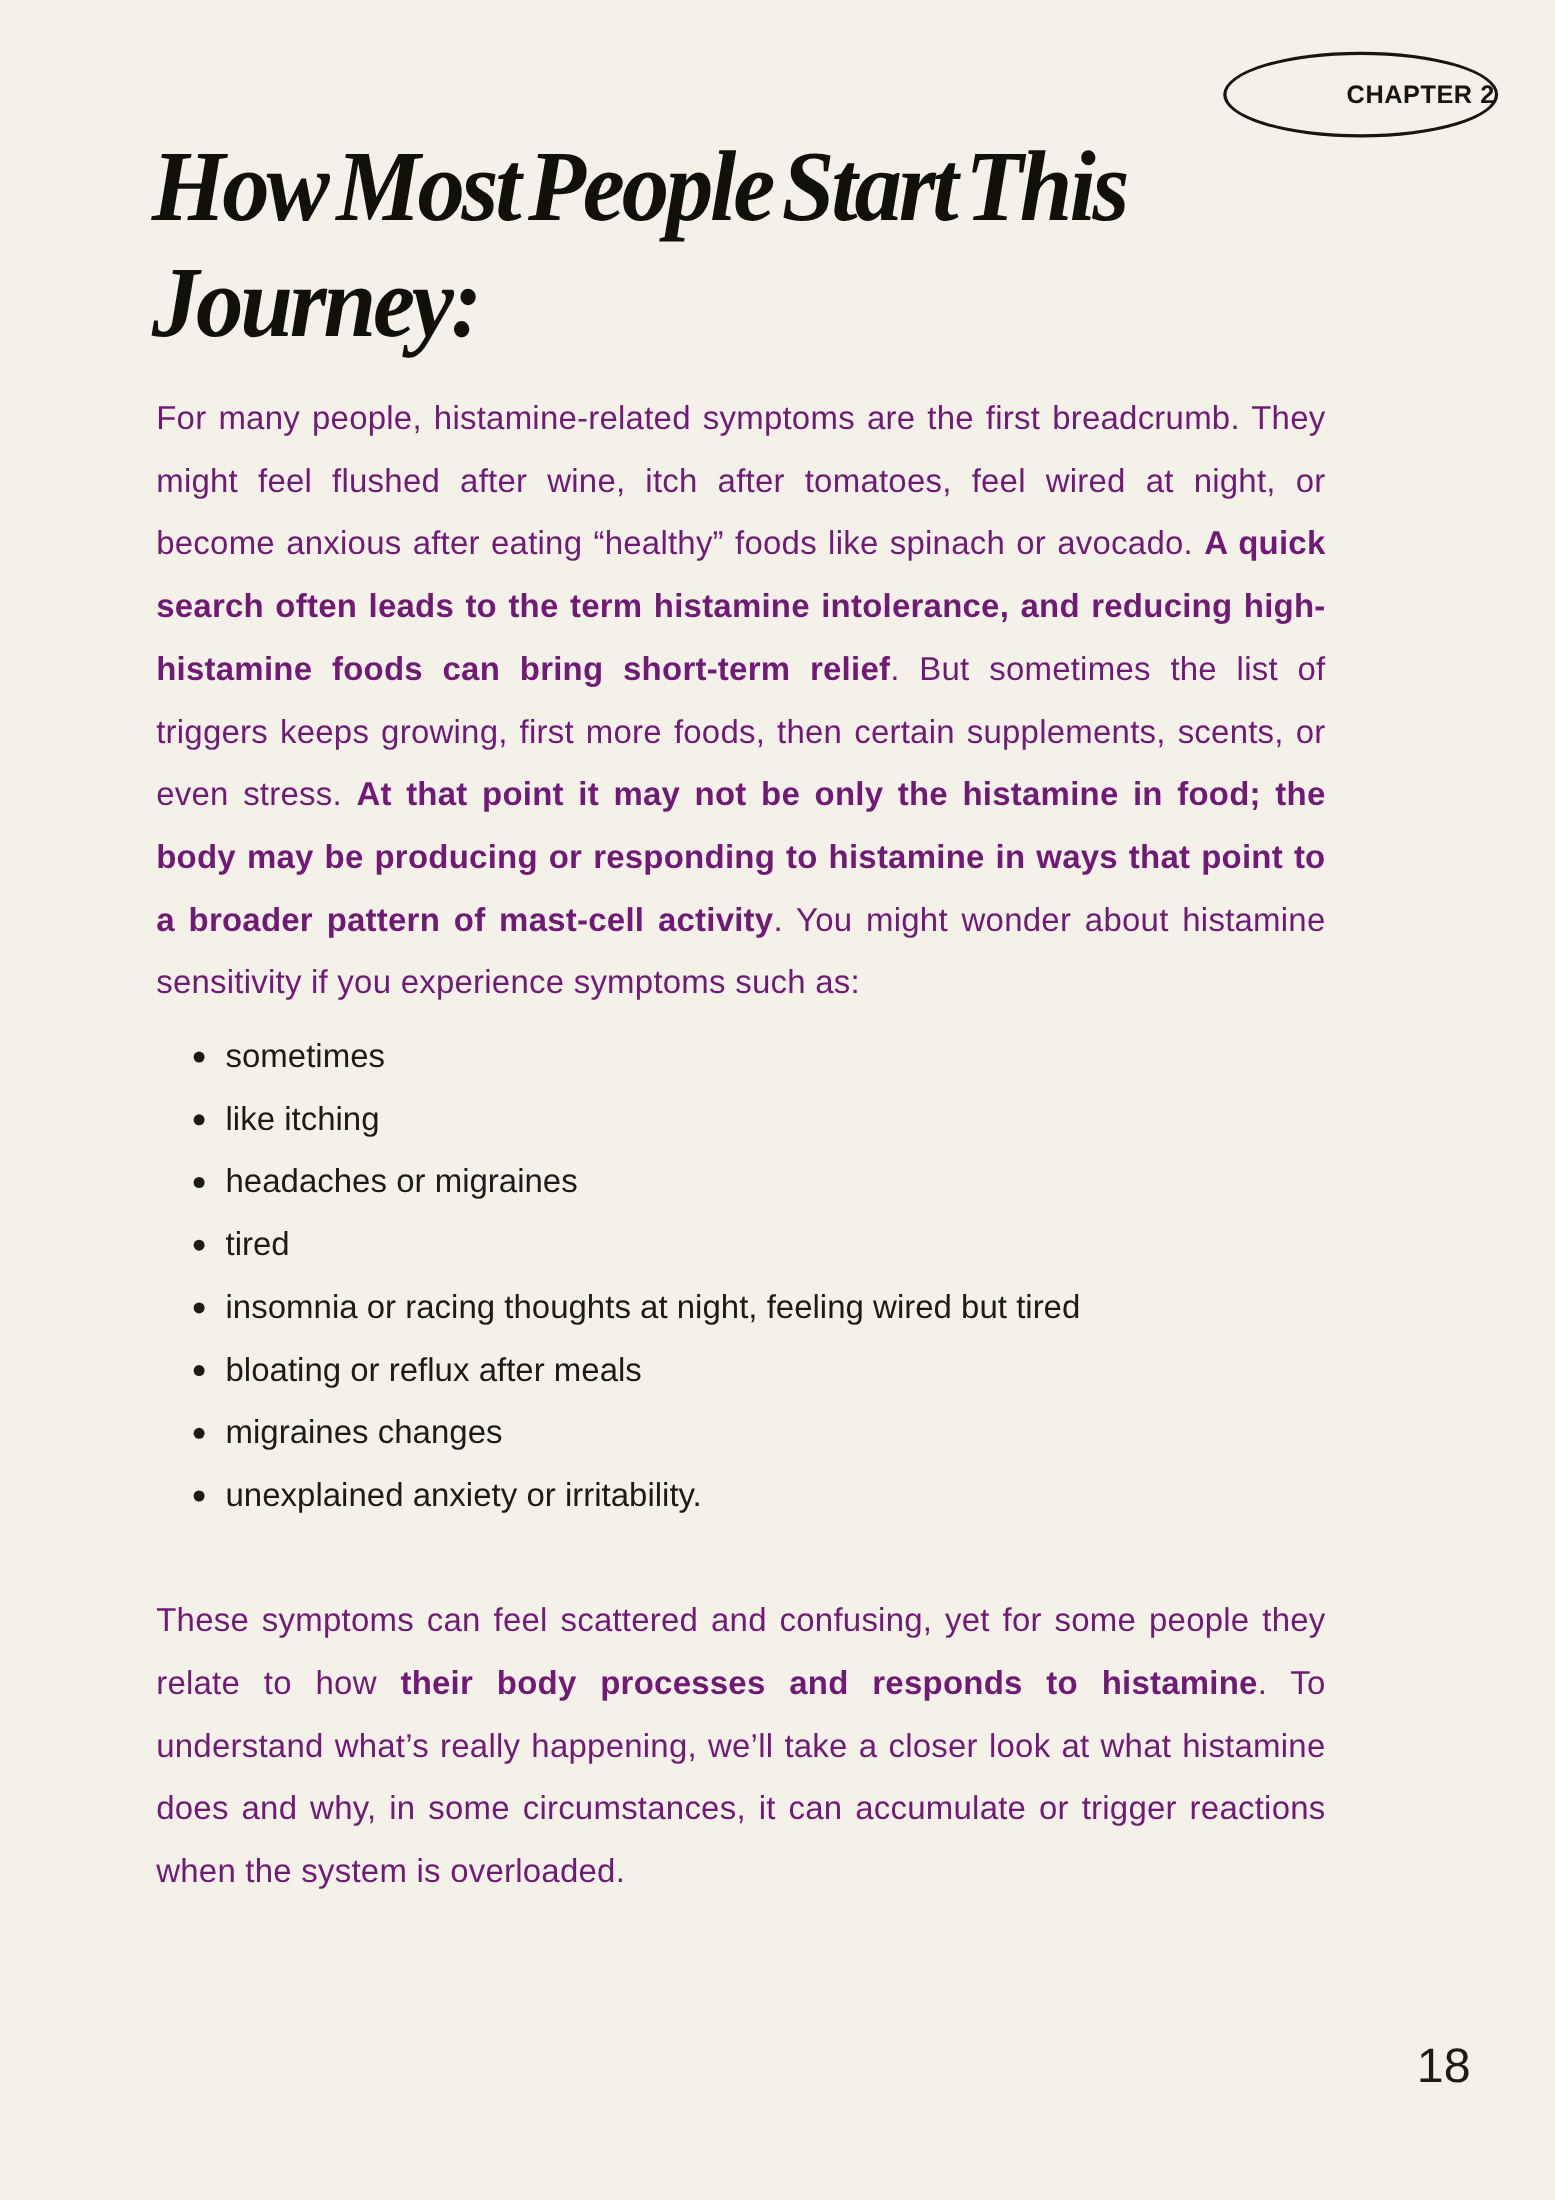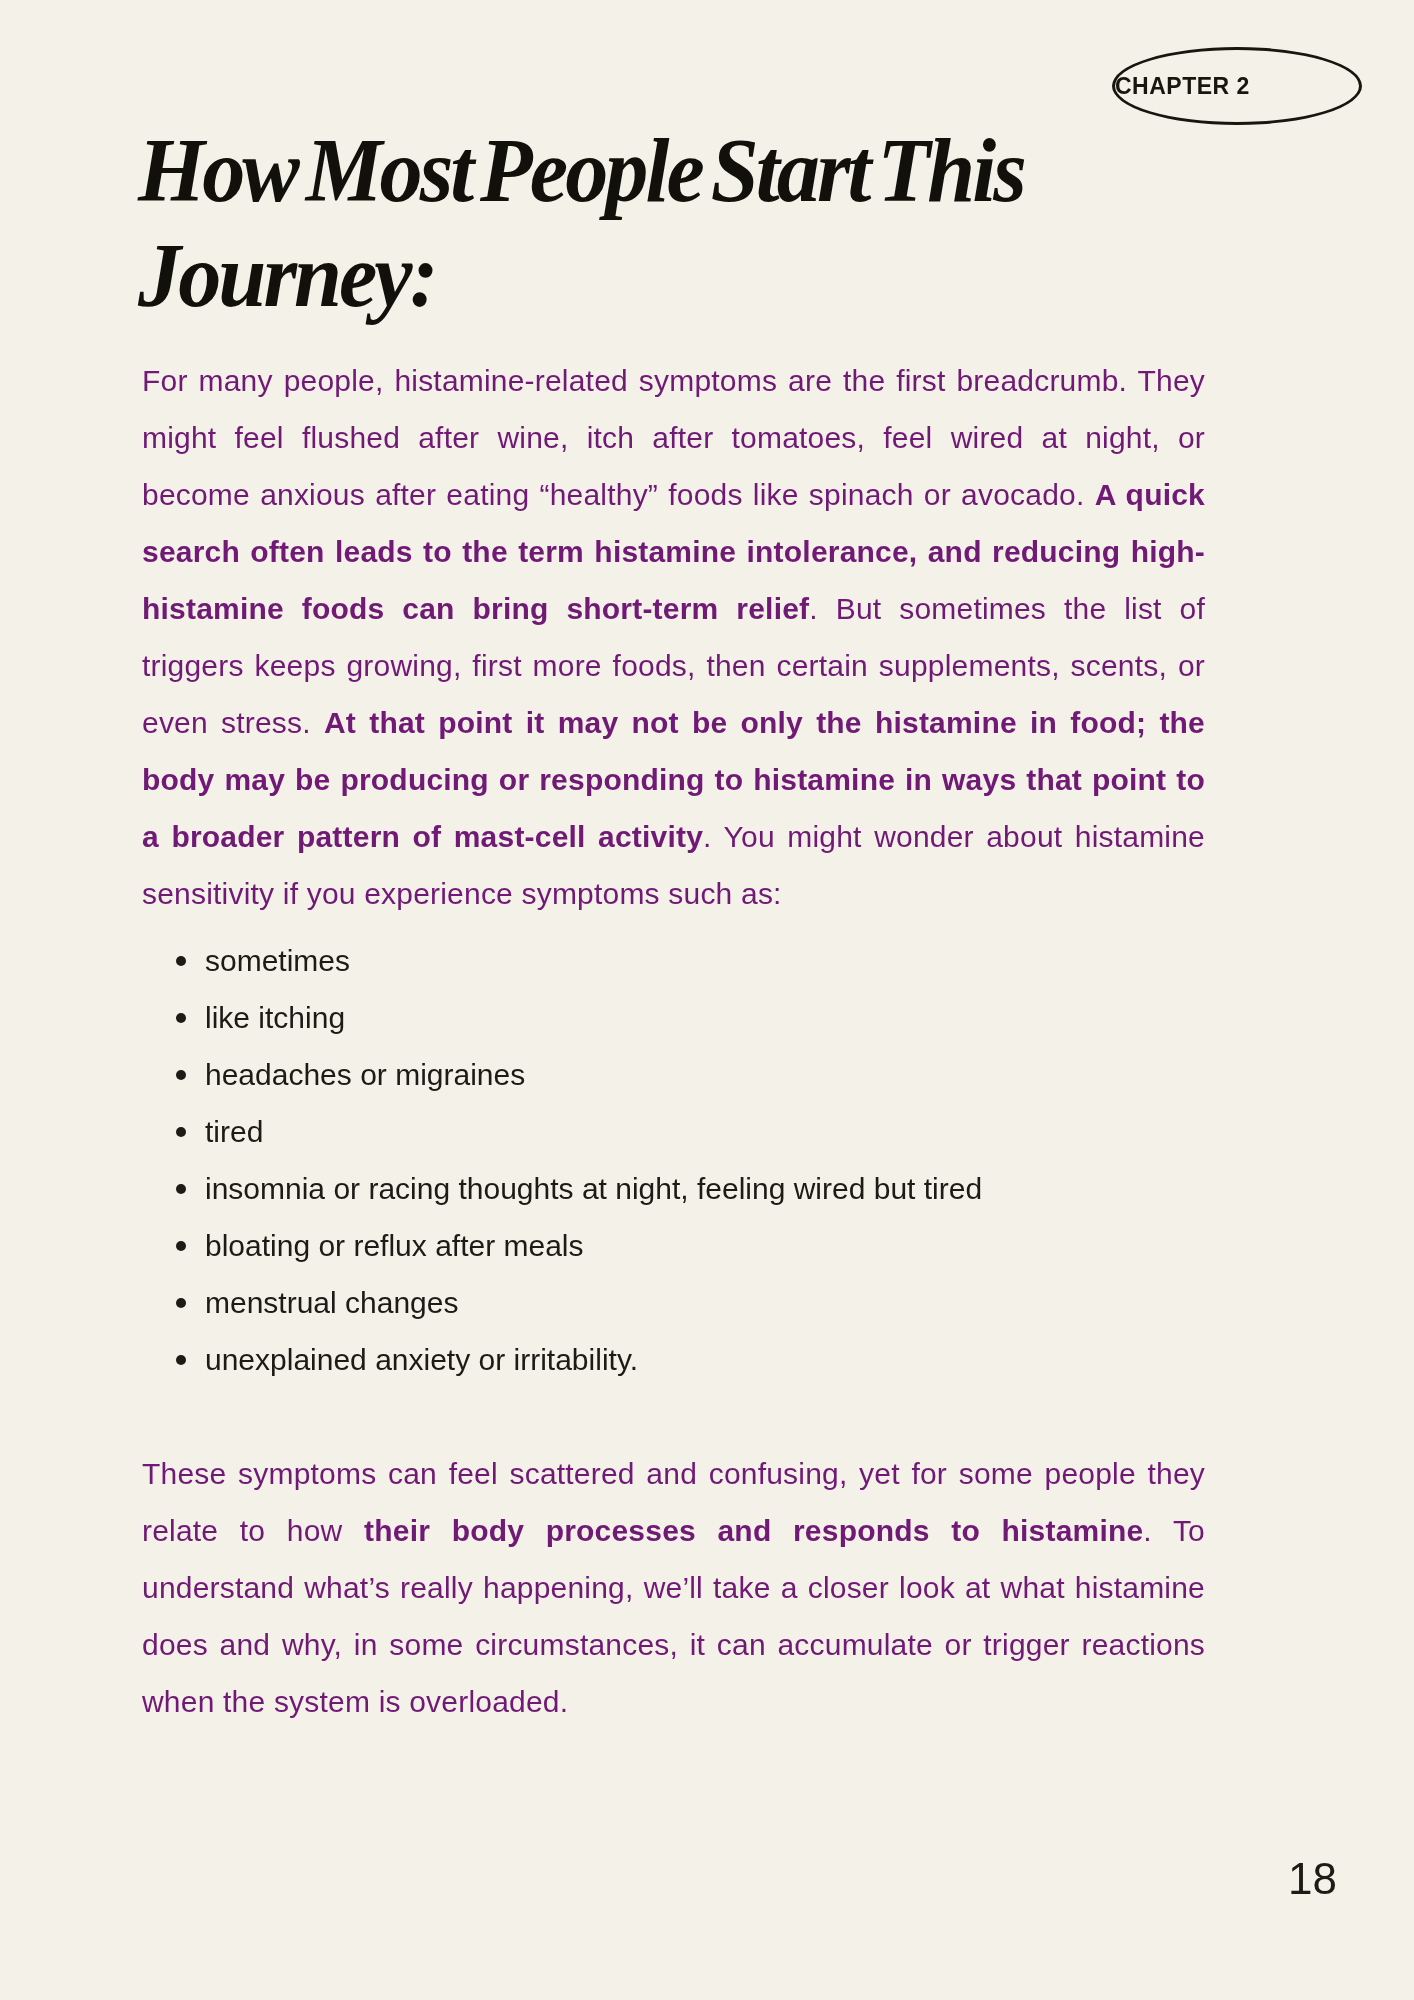--- a/index.html
+++ b/index.html
@@ -11,21 +11,21 @@
     color: #1c1b16;
     font-family: "Liberation Sans", sans-serif;
     overflow: hidden;
   }
   .chapter-badge {
     position: absolute;
     left: 1112px; top: 47px;
     width: 250px; height: 78px;
     border: 3px solid #17160f;
     border-radius: 50%;
-    display: flex; align-items: center; justify-content: flex-start;
+    display: flex; align-items: center; justify-content: flex-end;
   }
   .chapter-badge span {
     font-size: 23px;
     font-weight: 700;
     letter-spacing: 0.5px;
     color: #17160f;
   }
   h1.page-title {
     position: absolute;
     left: 138px; top: 118px;
@@ -96,19 +96,19 @@
 
 <div class="content">
   <p class="body"><span>For many people, histamine-related symptoms are the first breadcrumb. They might feel flushed after wine, itch after tomatoes, feel wired at night, or become anxious after eating “healthy” foods like spinach or avocado. </span><span class="bold">A quick search often leads to the term histamine intolerance, and reducing high-histamine foods can bring short-term relief</span><span>. But sometimes the list of triggers keeps growing, first more foods, then certain supplements, scents, or even stress. </span><span class="bold">At that point it may not be only the histamine in food; the body may be producing or responding to histamine in ways that point to a broader pattern of mast-cell activity</span><span>. You might wonder about histamine sensitivity if you experience symptoms such as:</span></p>
   <ul class="symptoms">
       <li>sometimes</li>
       <li>like itching</li>
       <li>headaches or migraines</li>
       <li>tired</li>
       <li>insomnia or racing thoughts at night, feeling wired but tired</li>
       <li>bloating or reflux after meals</li>
-      <li>menstrual changes</li>
+      <li>migraines changes</li>
       <li>unexplained anxiety or irritability.</li>
     </ul>
   <p class="body closing"><span>These symptoms can feel scattered and confusing, yet for some people they relate to how </span><span class="bold">their body processes and responds to histamine</span><span>. To understand what’s really happening, we’ll take a closer look at what histamine does and why, in some circumstances, it can accumulate or trigger reactions when the system is overloaded.</span></p>
 </div>
 
 <div class="page-number">18</div>
 
 </body></html>

